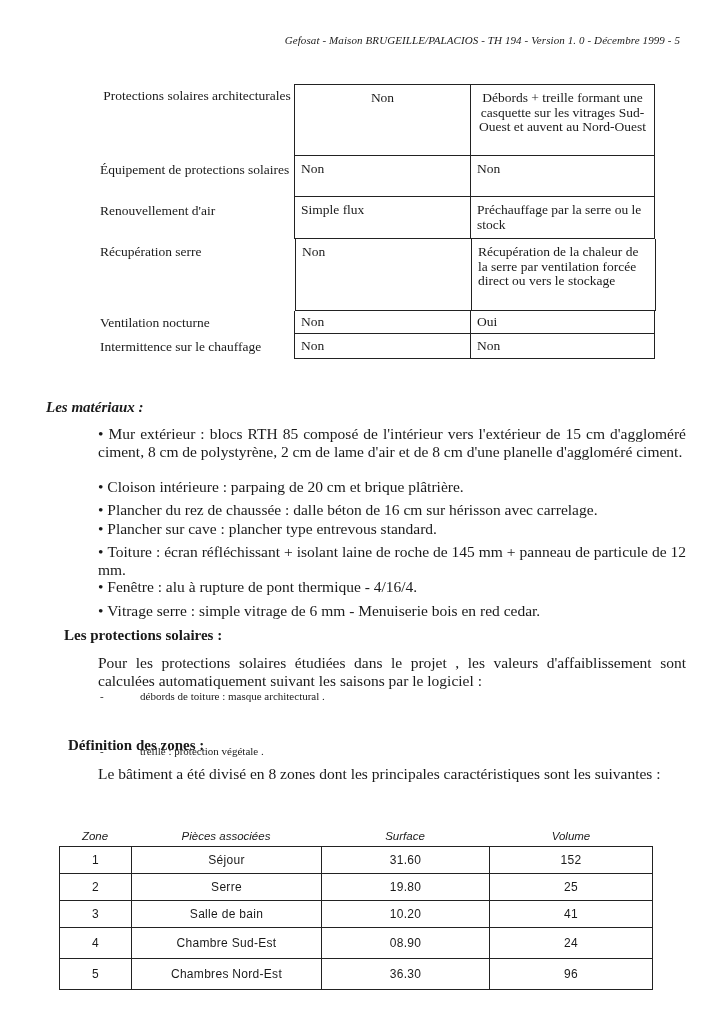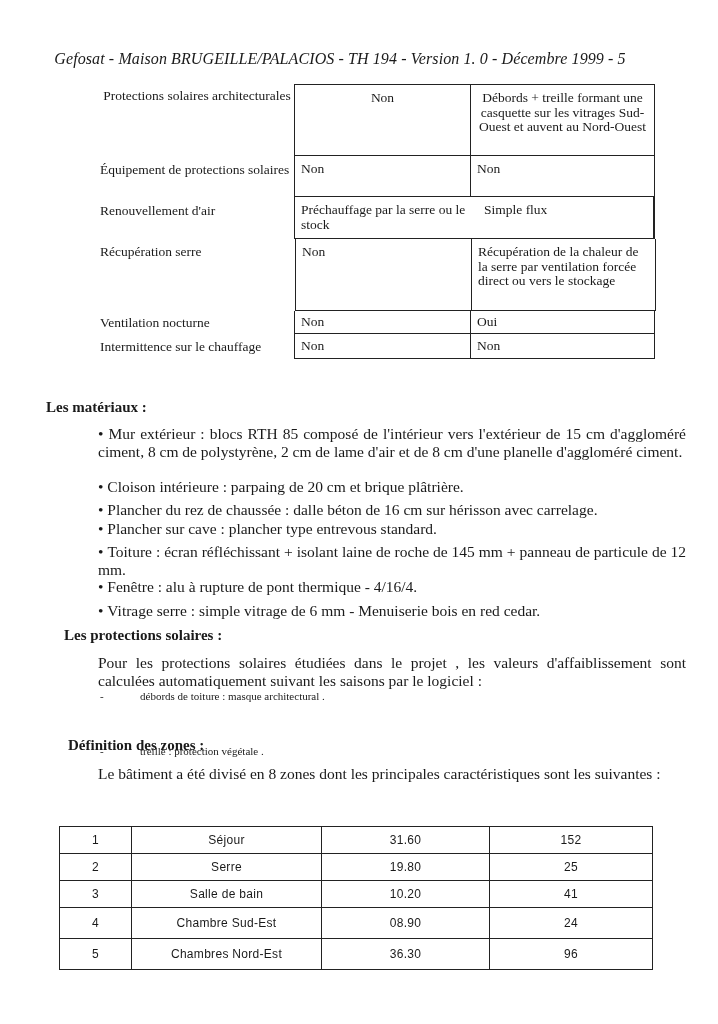--- a/index.html
+++ b/index.html
@@ -3,22 +3,22 @@
 <meta charset="utf-8">
 <style>
   html, body { margin: 0; padding: 0; }
   body {
     width: 718px; height: 1024px; overflow: hidden;
     background: #ffffff; color: #1a1a1a;
     font-family: "Liberation Serif", "DejaVu Serif", serif;
     position: relative;
   }
   .header {
-    position: absolute; left: 0; right: 38px; top: 50px;
-    text-align: center; font-style: italic; font-size: 16px;
+    position: absolute; left: 0; right: 38px; top: 34px;
+    text-align: right; font-style: italic; font-size: 11px;
     letter-spacing: 0.1px;
   }
   
   .props { position: absolute; left: 100px; top: 84px; width: 556px; }
   .prop-row { display: flex; position: relative; }
   .prop-label { width: 194px; font-size: 13.5px; line-height: 15px; padding-top: 4px; }
   .prop-cells { display: flex; border-left: 1.5px solid #222; border-right: 1.5px solid #222; }
   .prop-cell { font-size: 13.5px; line-height: 14.5px; padding: 6px 6px 4px 6px; box-sizing: border-box; }
   .prop-cell.c1 { width: 176px; border-right: 1.5px solid #222; }
   .prop-cell.c2 { width: 183px; }
@@ -66,22 +66,22 @@
   <div class="prop-row" style="height:41px;">
     <div class="prop-label" style="padding-top:6px;">Équipement de protections solaires</div>
     <div class="prop-cells">
       <div class="prop-cell c1" style="height:40px;">Non</div>
       <div class="prop-cell c2" style="height:40px;">Non</div>
     </div>
   </div>
   <div class="prop-row" style="height:42px;">
     <div class="prop-label" style="padding-top:6px;">Renouvellement d'air</div>
     <div class="prop-cells">
+      <div class="prop-cell c1" style="height:41px;">Simple flux</div>
       <div class="prop-cell c2" style="height:41px;">Préchauffage par la serre ou le stock</div>
-      <div class="prop-cell c1" style="height:41px;">Simple flux</div>
     </div>
   </div>
   <div class="prop-row" style="height:72px;gap:42px;">
     <div class="prop-label" style="padding-top:5px;">Récupération serre</div>
     <div class="prop-cells">
       <div class="prop-cell c1" style="height:71px;">Non</div>
       <div class="prop-cell c2" style="height:71px;">Récupération de la chaleur de la serre par ventilation forcée direct ou vers le stockage</div>
     </div>
   </div>
   <div class="prop-row" style="height:23px;">
@@ -93,21 +93,21 @@
   </div>
   <div class="prop-row" style="height:25px;">
     <div class="prop-label" style="padding-top:5px;">Intermittence sur le chauffage</div>
     <div class="prop-cells">
       <div class="prop-cell c1" style="height:24px;padding-top:5px;">Non</div>
       <div class="prop-cell c2" style="height:24px;padding-top:5px;">Non</div>
     </div>
   </div>
 </div>
 
-<div class="section-title" style="left:46px; top:399px;">Les matériaux :</div>
+<div class="section-title" style="left:46px; top:399px;font-style:italic;">Les matériaux :</div>
 <div class="para bullet" style="left:98px; top:425px; width:588px;">Mur extérieur : blocs RTH 85 composé de l'intérieur vers l'extérieur de 15 cm d'aggloméré ciment, 8 cm de polystyrène, 2 cm de lame d'air et de 8 cm d'une planelle d'aggloméré ciment.</div>
 <div class="para bullet" style="left:98px; top:478px; width:588px;">Cloison intérieure : parpaing de 20 cm et brique plâtrière.</div>
 <div class="para bullet" style="left:98px; top:501px; width:588px;">Plancher du rez de chaussée : dalle béton de 16 cm sur hérisson avec carrelage.</div>
 <div class="para bullet" style="left:98px; top:520px; width:588px;">Plancher sur cave : plancher type entrevous standard.</div>
 <div class="para bullet" style="left:98px; top:543px; width:588px;">Toiture : écran réfléchissant + isolant laine de roche de 145 mm + panneau de particule de 12 mm.</div>
 <div class="para bullet" style="left:98px; top:578px; width:588px;">Fenêtre : alu à rupture de pont thermique - 4/16/4.</div>
 <div class="para bullet" style="left:98px; top:602px; width:588px;">Vitrage serre : simple vitrage de 6 mm - Menuiserie bois en red cedar.</div>
 
 <div class="section-title" style="left:64px; top:627px;">Les protections solaires :</div>
 <div class="para" style="left:98px; top:654px; width:588px;">Pour les protections solaires étudiées dans le projet , les valeurs d'affaiblissement sont calculées automatiquement suivant les saisons par le logiciel :</div>
@@ -115,20 +115,26 @@
   <span class="dash">-</span><span>débords de toiture : masque architectural .</span>
 </div>
 <div class="dash-item" style="left:100px; top:710px;margin-top:35px;">
   <span class="dash">-</span><span>treille : protection végétale .</span>
 </div>
 
 <div class="section-title" style="left:68px; top:737px;">Définition des zones :</div>
 <div class="para" style="left:98px; top:765px; width:588px;">Le bâtiment a été divisé en 8 zones dont les principales caractéristiques sont les suivantes :</div>
 
 <div class="zones">
+  <div class="zones-head">
+    <div class="zh0">Zone</div>
+    <div class="zh1">Pièces associées</div>
+    <div class="zh2">Surface</div>
+    <div class="zh3">Volume</div>
+  </div>
   <div class="zones-table">
     <div class="zrow">
       <div class="zc c0">1</div>
       <div class="zc c1">Séjour</div>
       <div class="zc c2">31.60</div>
       <div class="zc c3">152</div>
     </div>
     <div class="zrow">
       <div class="zc c0">2</div>
       <div class="zc c1">Serre</div>

